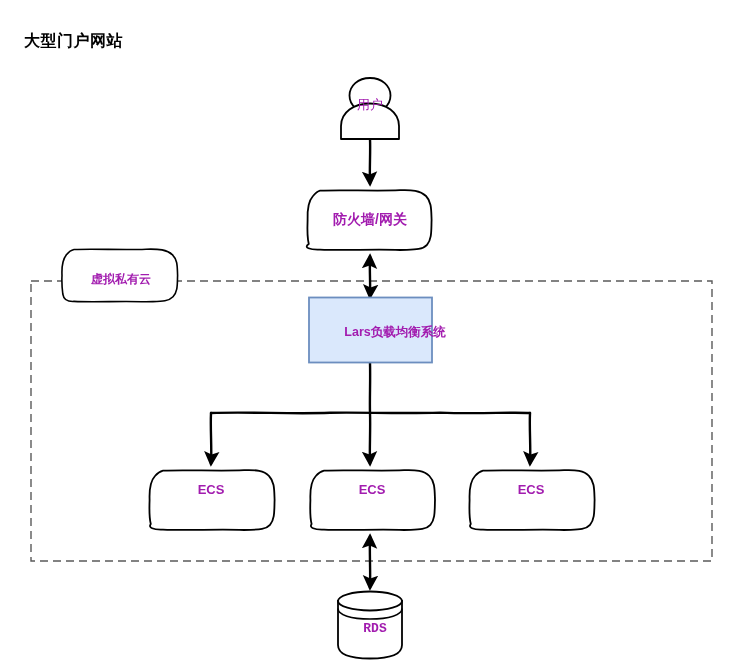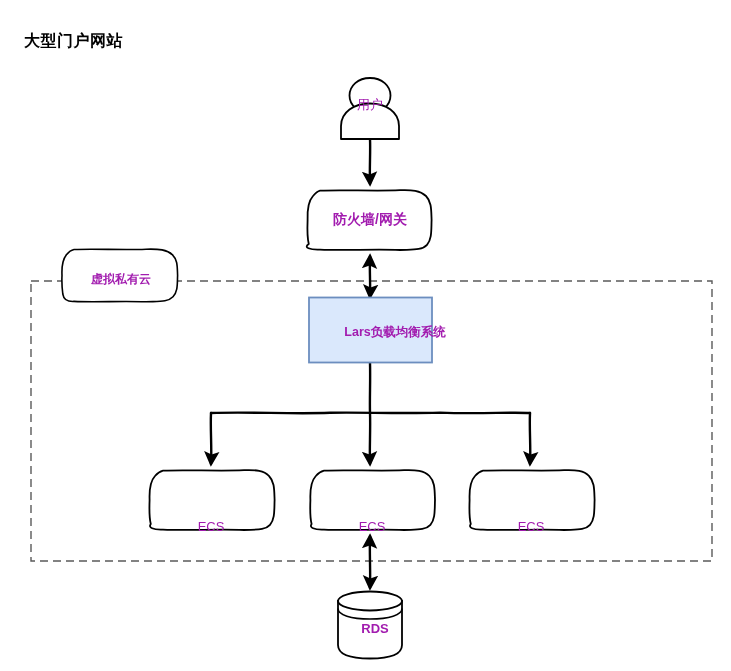--- a/index.html
+++ b/index.html
@@ -60,34 +60,35 @@
   }
   .label-lars {
     left: 310px;
     top: 324px;
     width: 122px;
     font-size: 12.5px;
     font-weight: bold;
     margin-left: 24px;
   }
   .label-ecs {
-    top: 519px;
+    top: 482px;
     font-size: 13px;
-    font-weight: normal;
+    font-weight: bold;
     width: 122px;
   }
   .label-ecs-1 { left: 150px; }
   .label-ecs-2 { left: 311px; }
   .label-ecs-3 { left: 470px; }
   .label-rds {
     left: 338px;
     top: 621px;
     width: 74px;
     font-size: 13px;
     font-weight: bold;
+    font-family: Liberation Mono, monospace;
   }
 </style>
 </head>
 <body>
 
 <div class="diagram-title">大型门户网站</div>
 
 <svg id="canvas" viewBox="0 0 731 671" xmlns="http://www.w3.org/2000/svg">
   <defs>
     <marker id="arrowEnd" viewBox="0 0 12 12" refX="9" refY="6" markerWidth="7" markerHeight="7" orient="auto-start-reverse">

